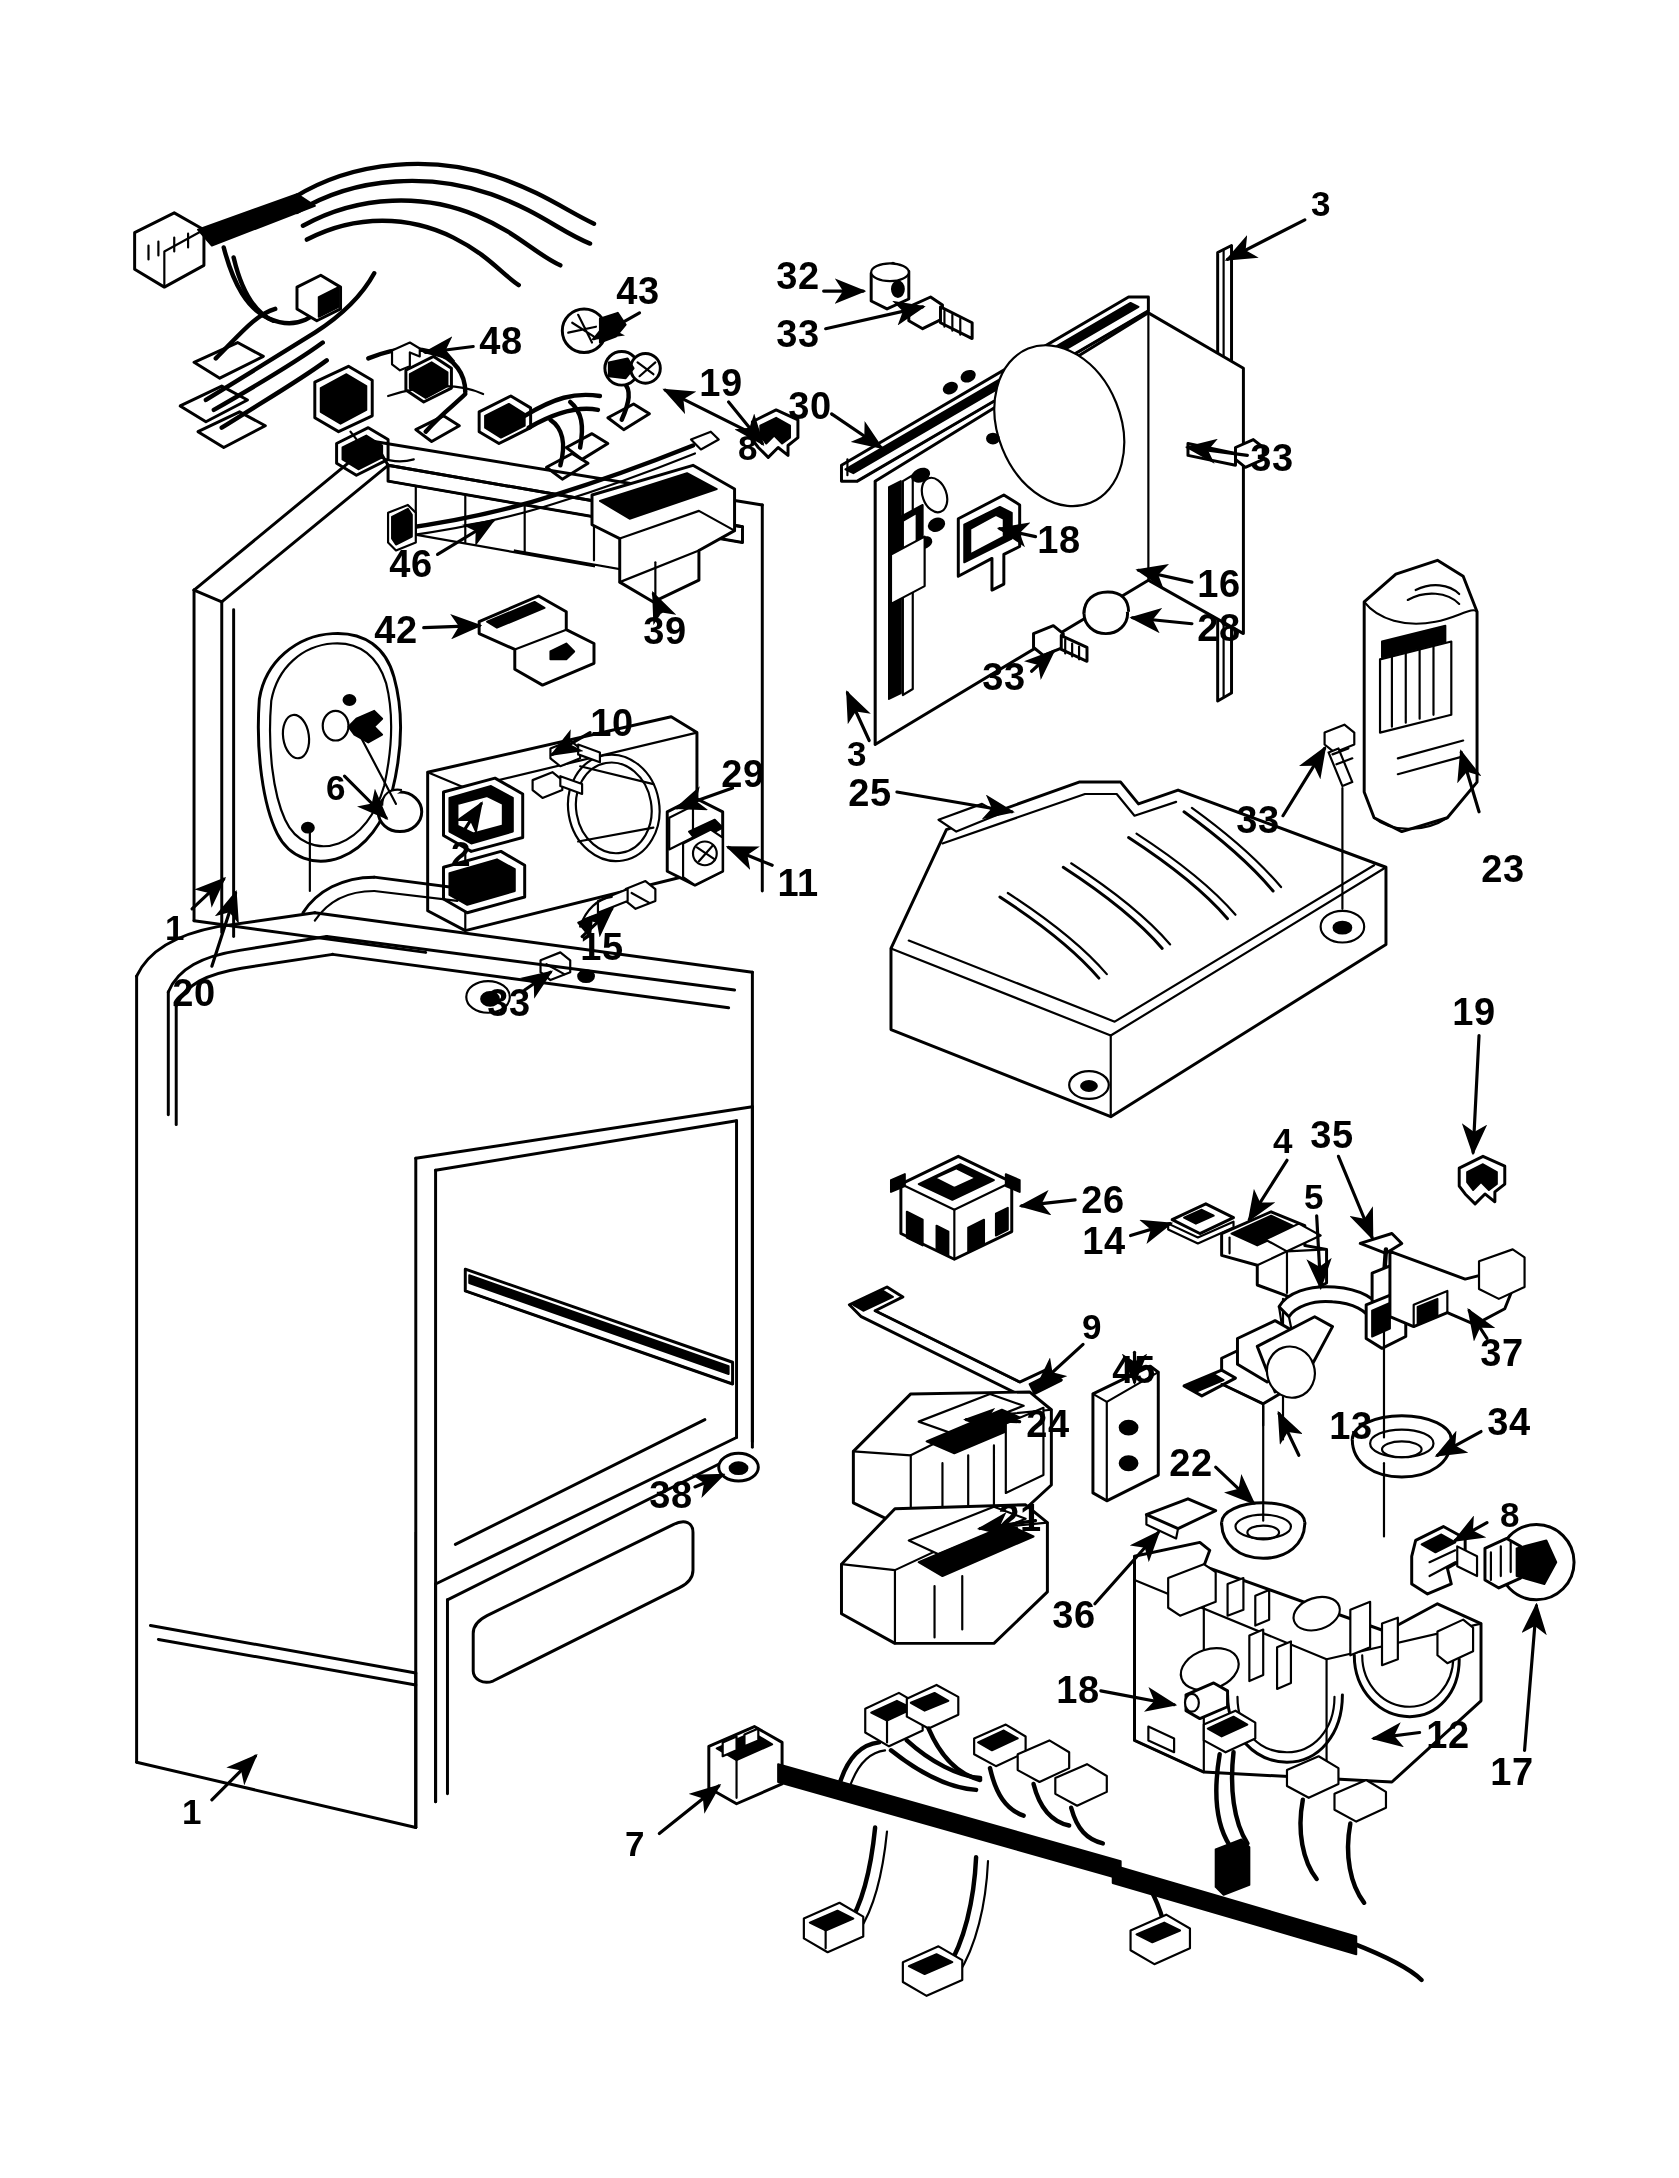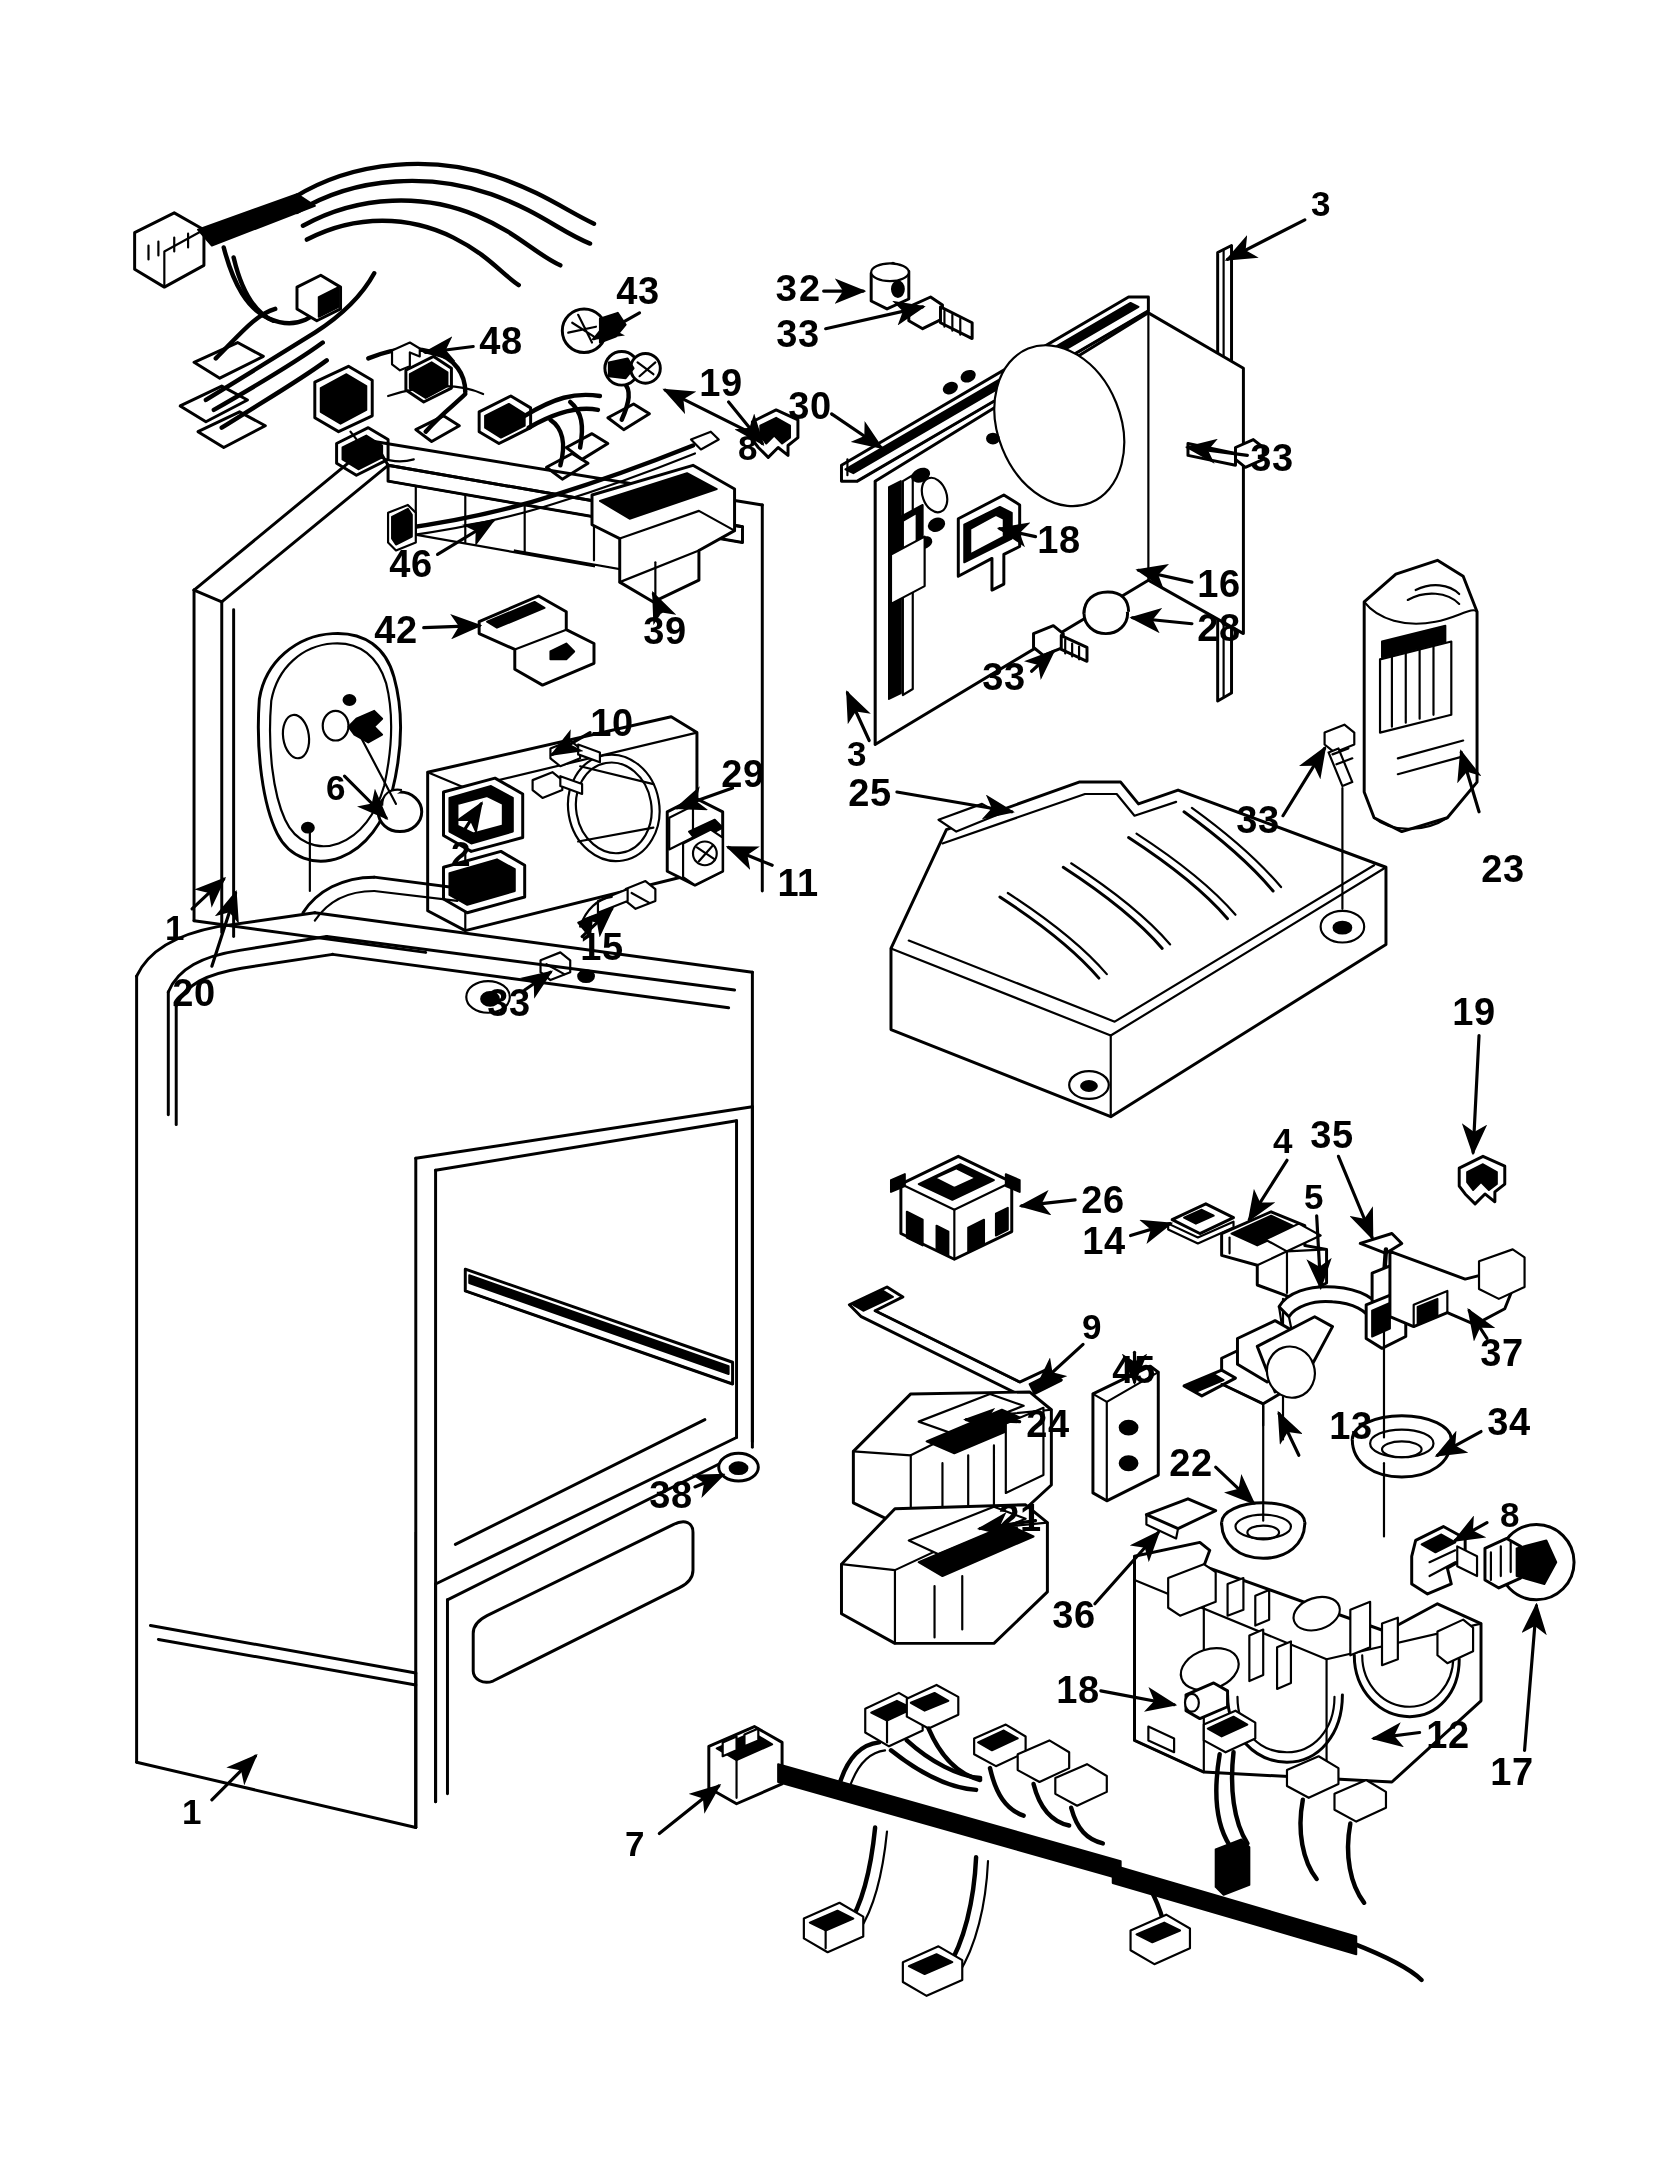--- a/index.html
+++ b/index.html
@@ -714,21 +714,21 @@
   </svg>
   </div>
 
   <div id="callout-layer">
       <div class="callout" style="left: 194px; top: 993px;">20</div>
       <div class="callout" style="left: 501px; top: 341px;">48</div>
       <div class="callout" style="left: 638px; top: 291px;">43</div>
       <div class="callout" style="left: 721px; top: 383px;">19</div>
       <div class="callout sm" style="left: 748px; top: 447px;">8</div>
       <div class="callout" style="left: 810px; top: 406px;">30</div>
-      <div class="callout" style="left: 798px; top: 291px; font-family: Liberation Mono, monospace;">32</div>
+      <div class="callout" style="left: 798px; top: 276px;">32</div>
       <div class="callout" style="left: 798px; top: 334px;">33</div>
       <div class="callout sm" style="left: 1321px; top: 203px;">3</div>
       <div class="callout" style="left: 1272px; top: 458px;">33</div>
       <div class="callout" style="left: 1059px; top: 540px;">18</div>
       <div class="callout" style="left: 1219px; top: 584px;">16</div>
       <div class="callout" style="left: 1219px; top: 628px;">28</div>
       <div class="callout" style="left: 1004px; top: 677px;">33</div>
       <div class="callout" style="left: 411px; top: 564px;">46</div>
       <div class="callout" style="left: 396px; top: 630px;">42</div>
       <div class="callout" style="left: 665px; top: 631px;">39</div>

